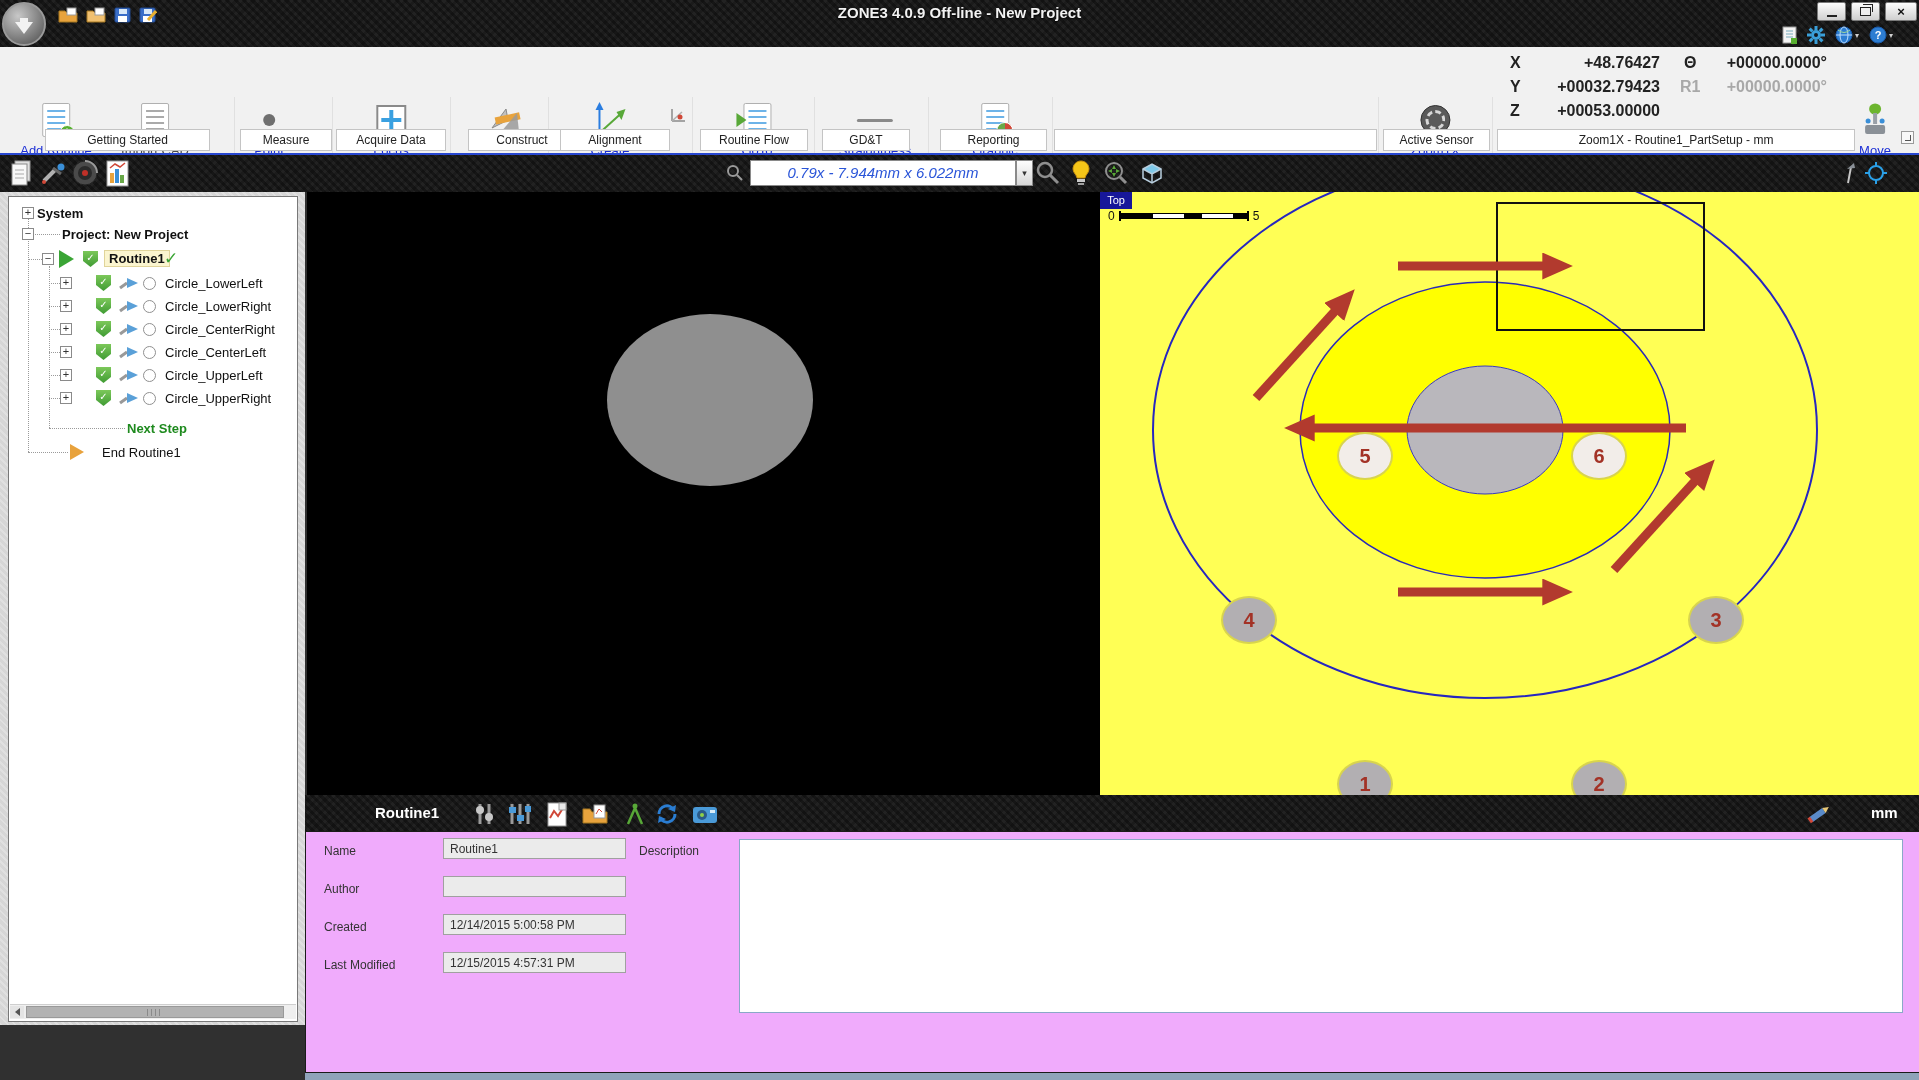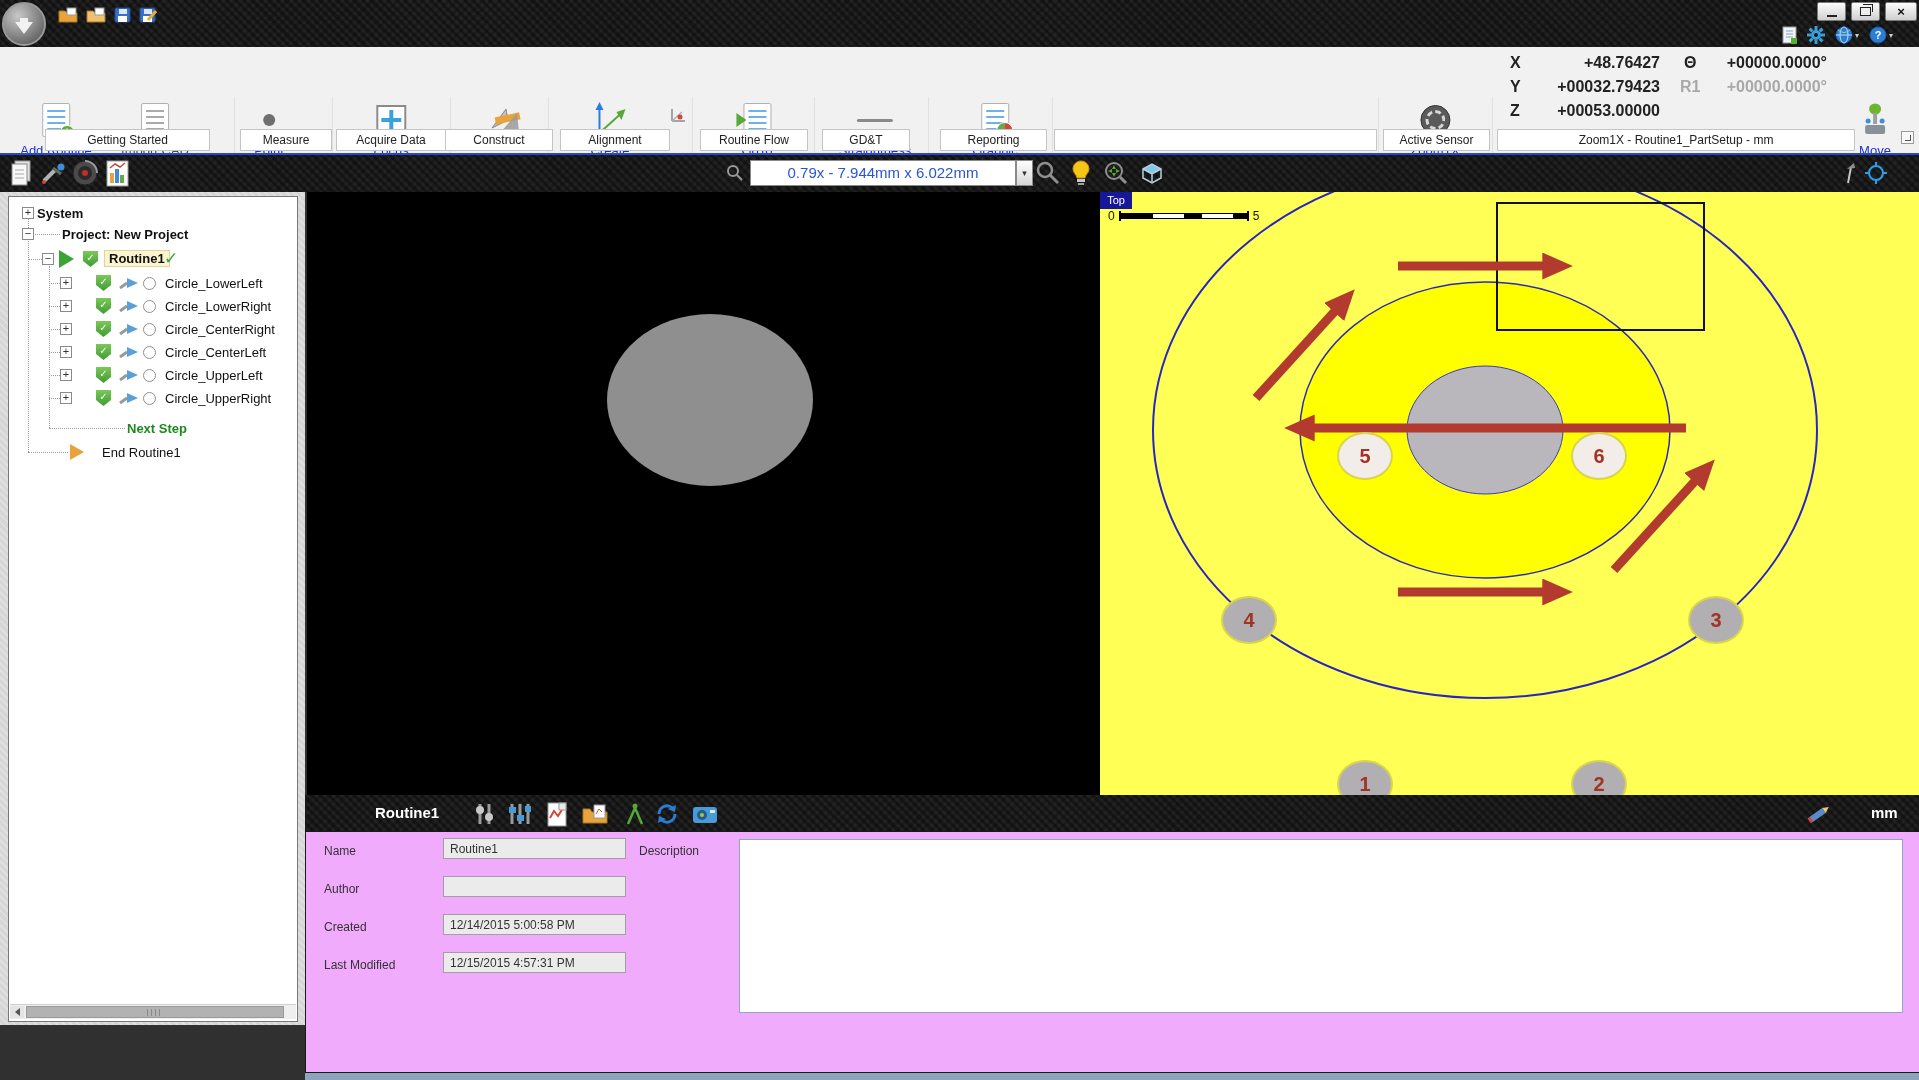--- a/index.html
+++ b/index.html
@@ -54,21 +54,21 @@
   
   .grp{top:129px;height:22px;background:#fff;border:1px solid #c4c4c4;box-sizing:border-box;
     font-size:12px;color:#222;text-align:center;line-height:20px;white-space:nowrap;overflow:hidden;}
   .grp-exp{top:131px;left:1901px;width:13px;height:13px;border:1px solid #9a9a9a;background:#f8f8f8;box-sizing:border-box;}
   .grp-exp::before{content:"";position:absolute;right:2px;bottom:2px;width:5px;height:5px;border-right:1px solid #555;border-bottom:1px solid #555;}
   
   .blue-line{left:0;top:153px;width:1919px;height:2px;background:#2847d0;}
   .main-toolbar{left:0;top:155px;width:1919px;height:37px;}
   .tb-label{color:#f5f5f5;font-size:15px;font-weight:bold;top:165px;}
   .zoombox{left:750px;top:160px;width:266px;height:26px;background:#fff;border:1px solid #8a8a8a;box-sizing:border-box;
-    color:#2a55d8;font-size:15px;text-align:center;line-height:24px;}
+    color:#2a55d8;font-size:15px;text-align:center;line-height:24px;font-style:italic;}
   .zoomdropbtn{left:1016px;top:160px;width:17px;height:26px;background:linear-gradient(#fdfdfd,#d8d8d8);border:1px solid #8a8a8a;box-sizing:border-box;
     color:#333;font-size:9px;text-align:center;line-height:24px;font-family:"DejaVu Sans",sans-serif;}
   .tb-dd{color:#e8e8e8;font-size:14px;top:166px;}
   .tb-dd .tiny-drop{color:#bbb;}
   .flagbtn{left:1898px;top:157px;width:20px;height:33px;background:#d9e6f5;border-radius:3px;display:flex;align-items:center;justify-content:center;}
   .flaggl{width:0;height:0;border-left:11px solid #2a7de0;border-top:7px solid transparent;border-bottom:7px solid transparent;}
   
   .left-panel{left:0;top:192px;width:305px;height:833px;background:#d6d6d6;
     background-image:repeating-linear-gradient(45deg, rgba(255,255,255,.25) 0 2px, transparent 2px 5px);}
   .tree-box{left:8px;top:4px;width:290px;height:826px;background:#fff;border:1px solid #787878;box-sizing:border-box;}
@@ -131,20 +131,21 @@
   .descbox{position:absolute;left:433px;top:7px;width:1162px;height:172px;border:1px solid #8aa8c8;background:#fff;}
   .bottom-strip{left:305px;top:1073px;width:1614px;height:7px;background:#8fa3ba;}
   svg{display:block;}
 </style>
 </head>
 <body>
 
 <div id="app">
 
   <div class="abs carbon titlebar">
+    <div class="abs win-title">ZONE3 4.0.9 Off-line - New Project</div>
     <div class="abs qat">
       <span>
           <svg width="20" height="16">
             <path d="M1 15 L1 4 L7 4 L9 6 L19 6 L19 15 Z" fill="#e8a33d" stroke="#a87820"></path>
             <rect x="9" y="1" width="9" height="7" fill="#fff" stroke="#999"></rect>
           </svg>
         </span>
       <span>
           <svg width="20" height="16">
             <path d="M1 15 L1 4 L7 4 L9 6 L19 6 L19 15 Z" fill="#f0c070" stroke="#a87820"></path>
@@ -360,21 +361,21 @@
     <div class="abs dro-val" style="left:1540px;top:55px;width:120px">+00053.00000</div>
     <div class="abs dro-label" style="left:1684px;top:7px">Θ</div>
     <div class="abs dro-val" style="left:1712px;top:7px;width:115px">+00000.0000°</div>
     <div class="abs dro-label dro-dim" style="left:1680px;top:31px">R1</div>
     <div class="abs dro-val dro-dim" style="left:1712px;top:31px;width:115px">+00000.0000°</div>
   </div>
 
   <div class="abs grp" style="left:45px;width:165px">Getting Started</div>
   <div class="abs grp" style="left:240px;width:92px">Measure</div>
   <div class="abs grp" style="left:336px;width:110px">Acquire Data</div>
-  <div class="abs grp" style="left:445px;width:108px">Construct</div>
+  <div class="abs grp" style="left:468px;width:108px">Construct</div>
   <div class="abs grp" style="left:560px;width:110px">Alignment</div>
   <div class="abs grp" style="left:700px;width:108px">Routine Flow</div>
   <div class="abs grp" style="left:822px;width:88px">GD&amp;T</div>
   <div class="abs grp" style="left:940px;width:107px">Reporting</div>
   <div class="abs grp" style="left:1054px;width:323px"></div>
   <div class="abs grp" style="left:1383px;width:107px">Active Sensor</div>
   <div class="abs grp" style="left:1497px;width:358px">Zoom1X - Routine1_PartSetup  - mm</div>
   <div class="abs grp-exp"></div>
 
   <div class="abs blue-line"></div>

